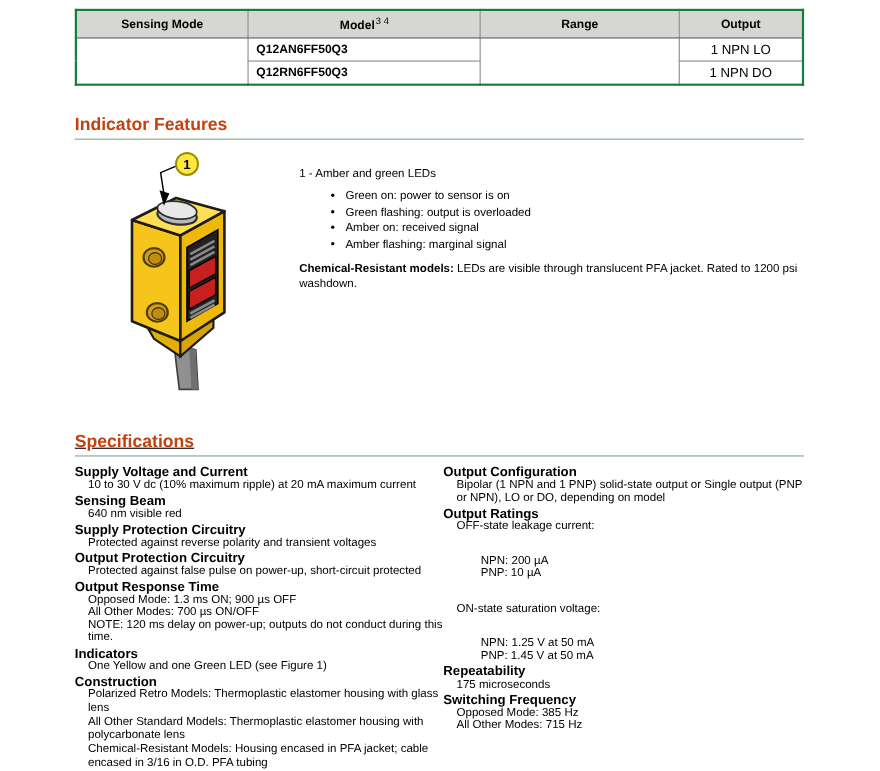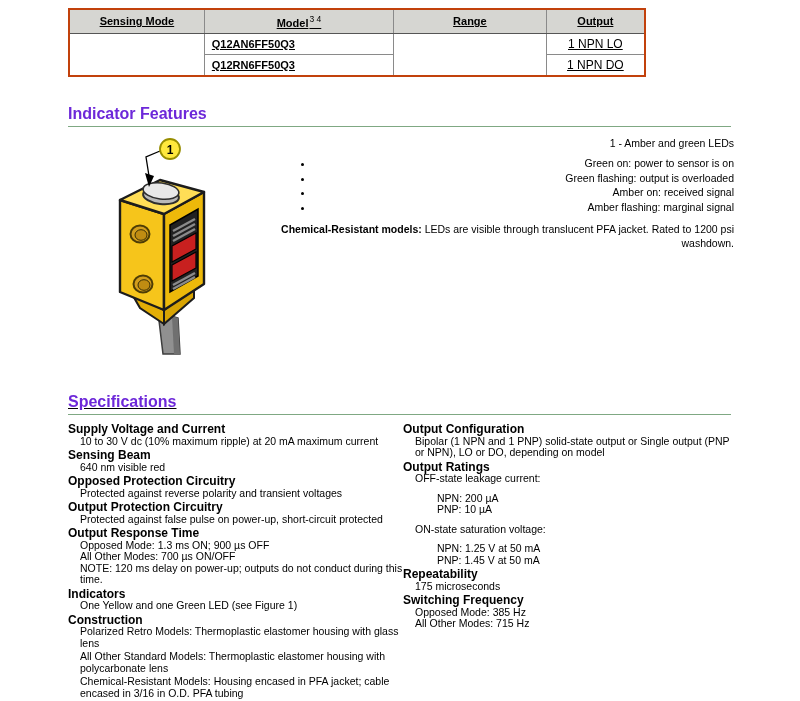--- a/index.html
+++ b/index.html
@@ -1,61 +1,60 @@
 <!DOCTYPE html>
 <html><head>
 <meta charset="utf-8">
 <style>
   * { box-sizing: border-box; margin: 0; padding: 0; }
   html, body { width: 800px; height: 701px; background: #ffffff; overflow: hidden; }
   body { position: relative; font-family: "Liberation Sans", sans-serif; color: #000; }
 
   
   .models-table {
-    position: absolute; left: 68px; top: 8px; width: 578px;
-    border-collapse: collapse; border: 2px solid #c2410c;
+    position: absolute; left: 68px; top: 8px; width: 663px;
+    border-collapse: collapse; border: 2px solid #15803d;
     font-size: 11px;
-    text-decoration: underline;
   }
   .models-table th {
     background: #d6d6d2; border: 1px solid #8a8a8a; border-bottom: 1px solid #555;
     font-weight: bold; text-align: center; padding: 4px 2px; height: 21px;
   }
   .models-table td { border: 1px solid #8a8a8a; padding: 3px 7px; height: 20px; }
   .c-model { font-weight: bold; text-align: left; }
   .c-output { text-align: center; font-size: 12px; }
   .models-table sup { font-size: 8.5px; font-weight: normal; margin-left: 1px; }
 
   
   .sec-title {
-    font-size: 16px; line-height: 19px; font-weight: bold; color: #6d28d9;
+    font-size: 16px; line-height: 19px; font-weight: bold; color: #c2410c;
     border-bottom: 1px solid #7fa883; padding-bottom: 3px;
   }
   .sec-ind   { position: absolute; left: 68px; top: 104px; width: 663px; }
   .sec-specs { position: absolute; left: 68px; top: 392px; width: 663px; text-decoration: underline; }
 
   
   .sensor-fig { position: absolute; left: 100px; top: 136px; width: 165px; height: 245px; }
-  .ind-text { position: absolute; left: 272px; top: 137px; width: 462px; font-size: 10.5px; text-align: right; }
+  .ind-text { position: absolute; left: 272px; top: 152px; width: 462px; font-size: 10.5px; }
   .ind-caption { line-height: 13px; }
   .ind-bullets { margin: 6px 0 0 0; padding-left: 42px; }
   .ind-bullets li { line-height: 14.5px; }
   .ind-note { margin-top: 9px; line-height: 13.5px; }
   .ind-note b { font-weight: bold; }
 
   
   .spec-cols { position: relative; margin-top: 9px; height: 272px; }
   .scol { position: absolute; top: 0; }
   .scol-left  { left: 0;     width: 350px; }
   .scol-right { left: 335px; width: 328px; }
   .sgroup { margin-bottom: 3px; }
   .shead { font-size: 12px; line-height: 11.5px; font-weight: bold; }
   .sline { font-size: 10.5px; line-height: 11.5px; margin-left: 12px; }
   .ind2 { margin-left: 34px; }
-  .gap { margin-top: 8px; }
+  .gap { margin-top: 20px; }
   .gap-sm { margin-top: 2px; }
 </style>
 </head>
 <body>
 
 <table class="models-table">
   <colgroup>
     <col style="width:157px">
       <col style="width:212px">
       <col style="width:181px">
@@ -153,21 +152,21 @@
     <div class="scol scol-left">
       <div class="sgroup">
         <div class="shead">Supply Voltage and Current</div>
         <div class="sline">10 to 30 V dc (10% maximum ripple) at 20 mA maximum current</div>
       </div>
       <div class="sgroup">
         <div class="shead">Sensing Beam</div>
         <div class="sline">640 nm visible red</div>
       </div>
       <div class="sgroup">
-        <div class="shead">Opposed Protection Circuitry</div>
+        <div class="shead">Supply Protection Circuitry</div>
         <div class="sline">Protected against reverse polarity and transient voltages</div>
       </div>
       <div class="sgroup">
         <div class="shead">Output Protection Circuitry</div>
         <div class="sline">Protected against false pulse on power-up, short-circuit protected</div>
       </div>
       <div class="sgroup">
         <div class="shead">Output Response Time</div>
         <div class="sline">Opposed Mode: 1.3 ms ON; 900 µs OFF</div>
         <div class="sline">All Other Modes: 700 µs ON/OFF</div>

